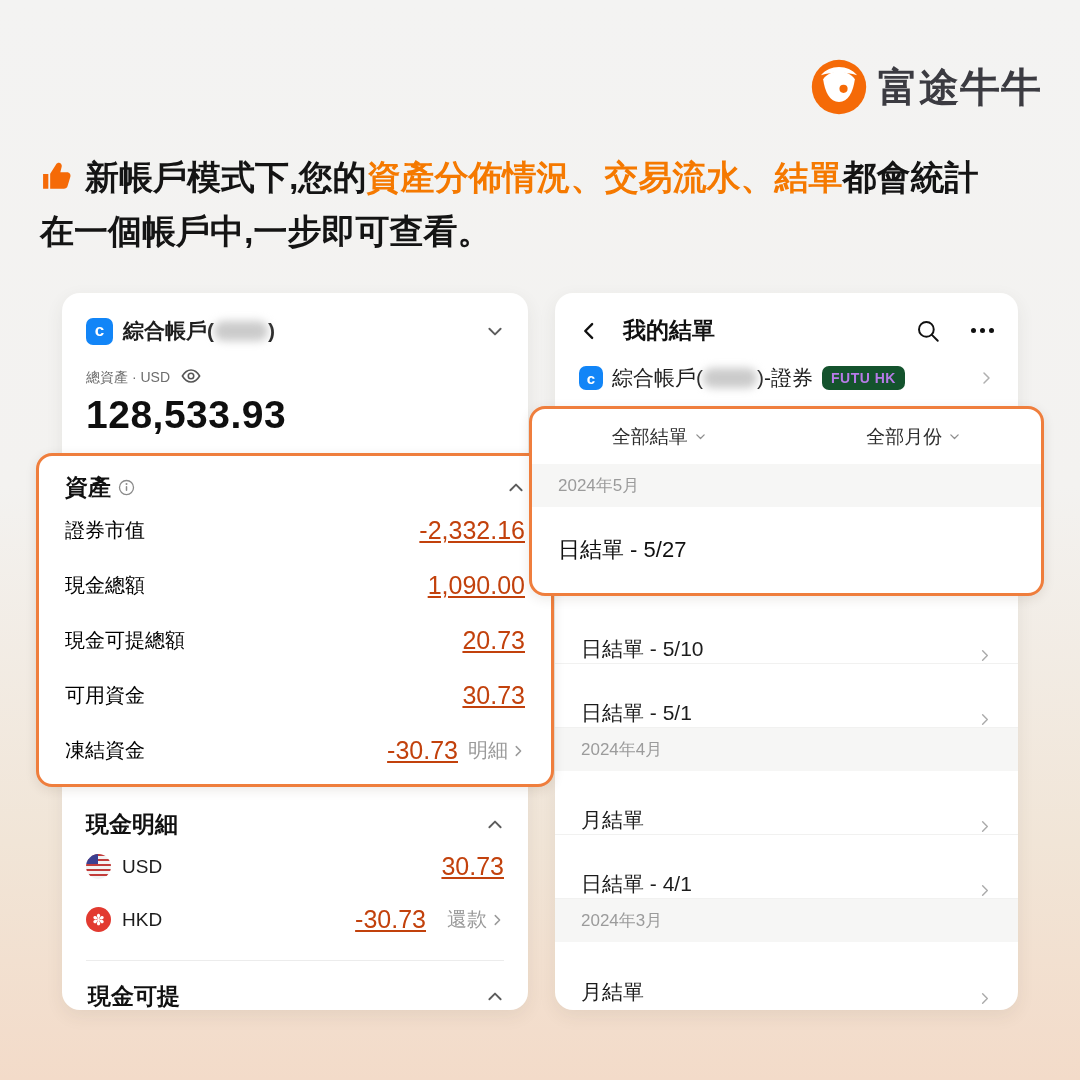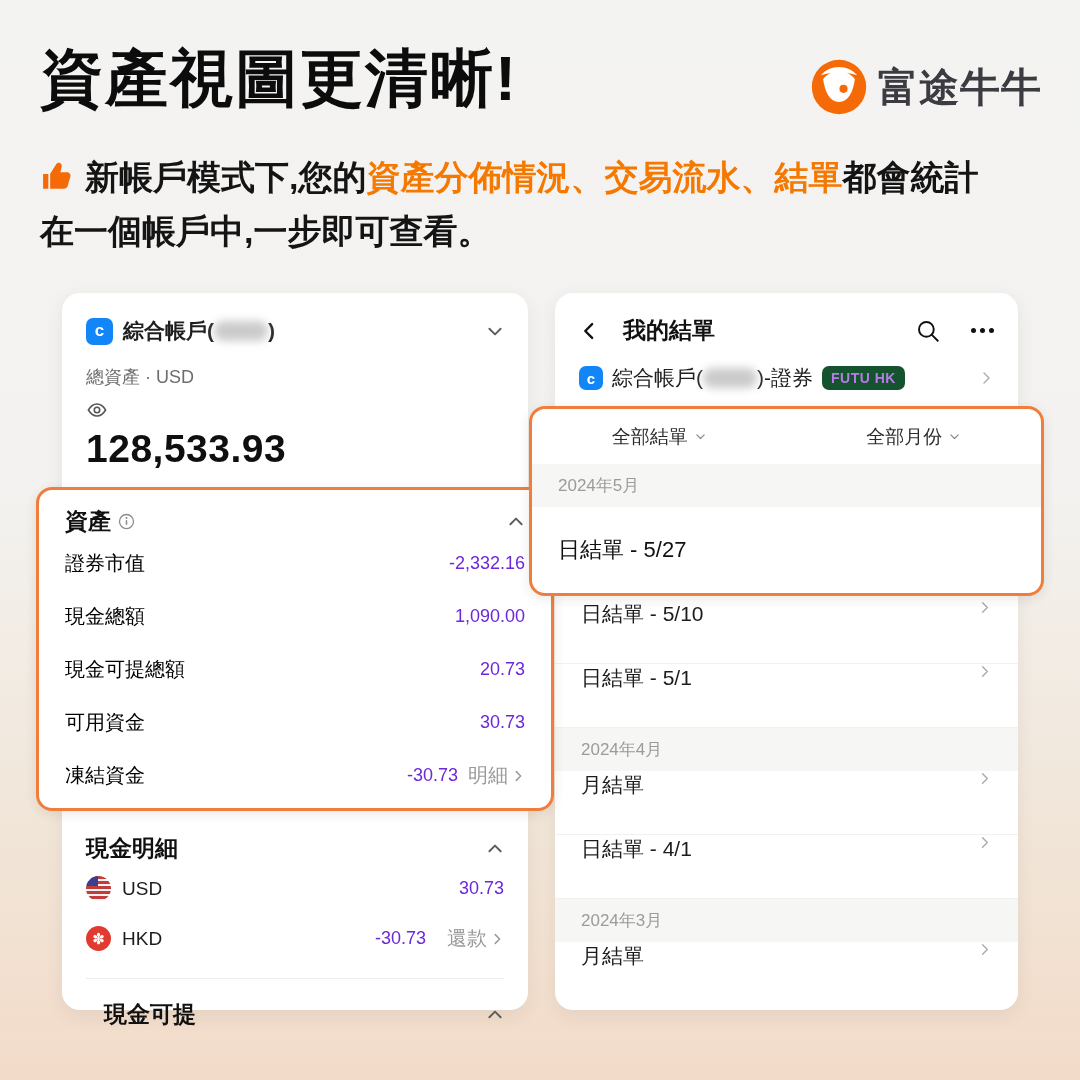--- a/index.html
+++ b/index.html
@@ -34,71 +34,67 @@
     position:relative; background:#fff; border:3px solid #ef7e3d; border-radius:16px;
     box-shadow:0 3px 12px rgba(60,40,20,.10); z-index:2;
   }
 
   
   .lc-head { display:flex; align-items:center; gap:10px; padding:24px 24px 0 24px; }
   .acct-ic { width:27px; height:27px; border-radius:7px; background:#1285f7; color:#fff; font-weight:800; font-size:17px; display:flex; align-items:center; justify-content:center; }
   .acct-name { font-size:21px; color:#1e1e1e; font-weight:600; }
   .blur-blob { display:inline-block; width:54px; height:20px; background:#cbcbcb; border-radius:9px; filter:blur(4px); vertical-align:-3px; }
   .lc-head .spacer, .rc-acct .spacer, .rc-nav .spacer { flex:1; }
-  .total-label { display:flex; align-items:flex-start; gap:10px; padding:20px 24px 0 24px; color:#6d6d6d; font-size:18px;flex-direction:column; }
+  .total-label { display:flex; align-items:flex-end; gap:10px; padding:20px 24px 0 24px; color:#6d6d6d; font-size:14px; }
   .total-value { padding:6px 24px 0 24px; font-size:39px; font-weight:800; color:#0f0f0f; letter-spacing:.5px; }
 
   .asset-box { margin:16px -26px 0 -26px; padding:16px 26px 6px 26px; }
   .sec-head { display:flex; align-items:center; }
   .sec-title { font-size:23px; font-weight:800; color:#111; }
   .sec-head .spacer { flex:1; }
   .kv-row { display:flex; align-items:center; padding:13px 0; }
   .kv-label { font-size:20px; color:#000000; }
   .kv-row .spacer { flex:1; }
-  .kv-value { font-size:18px; color:#6d28d9; }
+  .kv-value { font-size:25px; color:#c2410c;text-decoration:underline; }
   .kv-link { font-size:20px; color:#9a9a9a; margin-left:10px; display:inline-flex; align-items:center; gap:3px; }
 
   .cash-section { padding:22px 24px 0 24px; }
   .cur-row { display:flex; align-items:center; gap:11px; padding:12px 0; }
   .cur-code { font-size:19px; color:#1c1c1c; }
   .cur-row .spacer { flex:1; }
   .flag { width:25px; height:25px; border-radius:50%; position:relative; overflow:hidden; flex:0 0 auto; }
   .flag-us { background:repeating-linear-gradient(180deg,#c23c3a 0 2.5px,#f3f3f3 2.5px 5px); }
   .flag-us::after { content:""; position:absolute; left:0; top:0; width:12px; height:10px; background:#3c3f90; }
   .flag-hk { background:#e23a30; display:flex; align-items:center; justify-content:center; color:#fff; font-size:15px; }
   .divider { height:1px; background:#ececec; margin:14px 24px 0 24px; }
-  .withdraw-head { display:flex; align-items:center; padding:20px 24px 0 42px; }
+  .withdraw-head { display:flex; align-items:center; padding:20px 24px 0 26px; }
 
   
   .rc-nav { display:flex; align-items:center; gap:24px; padding:22px 24px 0 24px; }
   .rc-title { font-size:23px; font-weight:800; color:#111; }
   .dots { display:flex; gap:4px; align-items:center; padding-left:6px; }
   .dots i { width:5px; height:5px; border-radius:50%; background:#111; }
   .rc-acct { display:flex; align-items:center; gap:9px; padding:18px 24px 0 24px; font-size:21px; color:#1e1e1e; }
   .badge { background:#14532d; color:#b77be8; font-size:14px; font-weight:600; padding:4px 9px; border-radius:7px; letter-spacing:.5px; }
 
   .stmt-box { margin:14px -26px 0 -26px; overflow:hidden; }
   .filter-row { display:flex; height:55px; }
   .filter-cell { flex:1; display:flex; align-items:center; justify-content:center; gap:6px; font-size:19px; color:#2c2c2c; }
   .band { height:43px; background:#f6f6f5; display:flex; align-items:center; padding:0 26px; color:#9b9b9b; font-size:17px; }
   .stmt-box .band { margin:0; }
   .stmt-row-hl { height:86px; display:flex; align-items:center; padding:0 26px; font-size:22px; color:#101010; }
-  .stmt-row { height:64px; display:flex; align-items:flex-start; padding:0 26px; font-size:21px; color:#1c1c1c; border-bottom:1px solid #f1f1f0; }
+  .stmt-row { height:64px; display:flex; align-items:flex-end; padding:0 26px; font-size:21px; color:#1c1c1c; border-bottom:1px solid #f1f1f0; }
   .stmt-row .spacer { flex:1; }
   .stmt-list { position:relative; z-index:1; margin-top:4px; }
 </style>
 </head>
 <body>
 
 <div class="page">
 
-  <div class="headline-wrap">
-    <span class="headline">資產視圖更清晰!</span>
-    <span class="headline-underline"></span>
-  </div>
 
   <div class="brand">
     <svg width="58" height="58" viewBox="0 0 64 64">
       <circle cx="32" cy="32" r="30" fill="#f56a07"></circle>
       <path d="M12 19c5.5-6 12-9 20-9s14.5 3 20 9c-6.5-2-13-3-20-3s-13.5 1-20 3z" fill="#fff"></path>
       <path d="M32 15c7.5 0 14 3.2 17.5 8.5C47.5 38 42 48.5 32 48.5S16.5 38 14.5 23.5C18 18.2 24.5 15 32 15z" fill="#fff"></path>
       <circle cx="37" cy="34" r="4.5" fill="#f56a07"></circle>
     </svg>
     <span class="brand-name">富途牛牛</span>
   </div>

